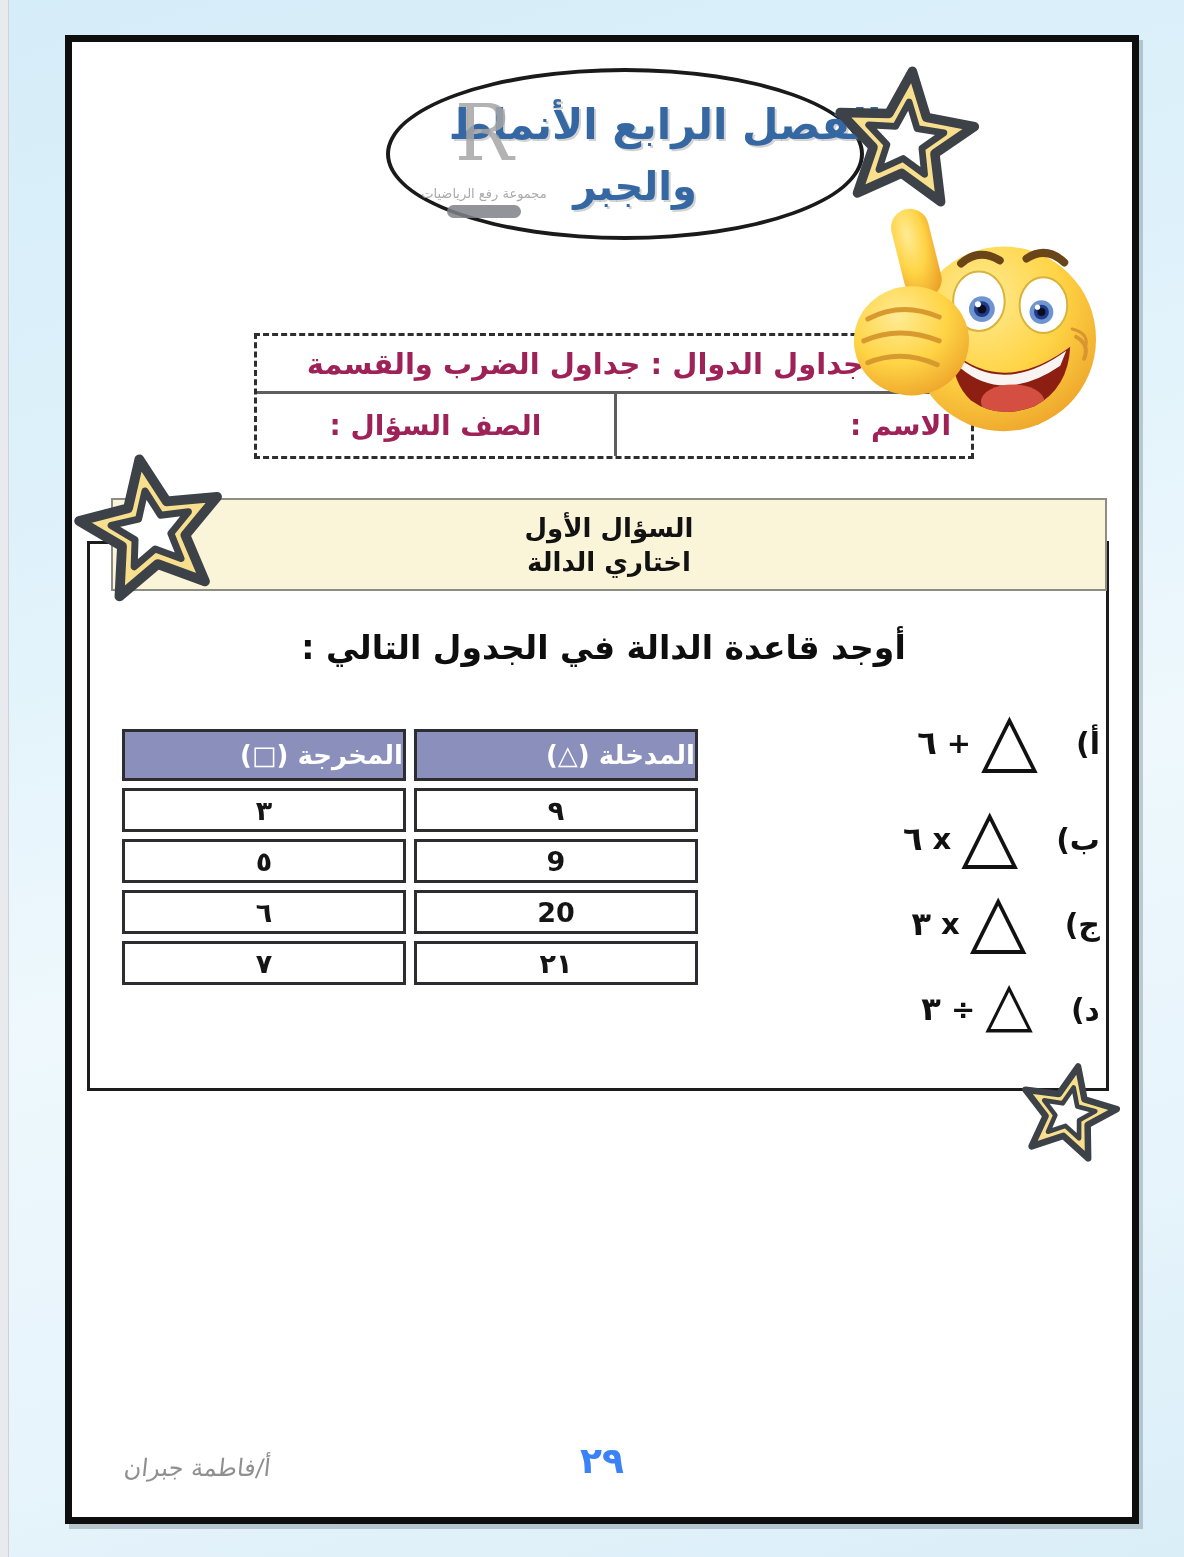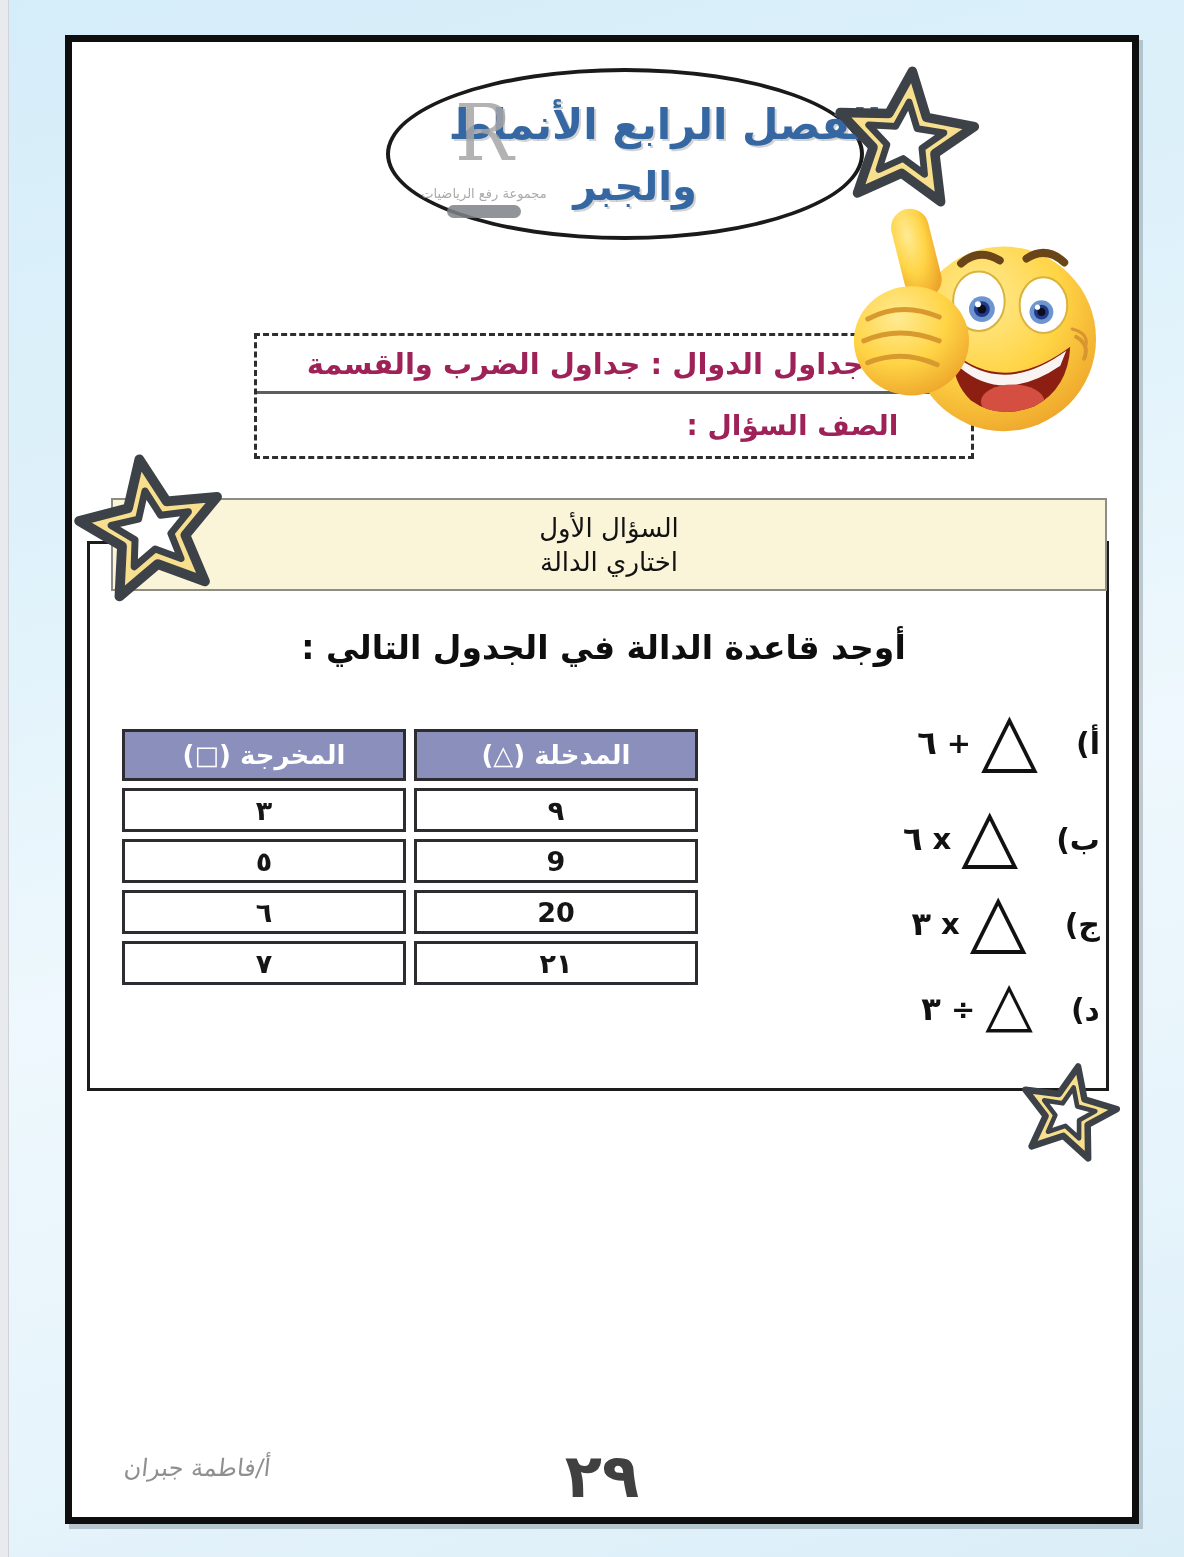--- a/index.html
+++ b/index.html
@@ -74,39 +74,39 @@
     width: 50%; display: flex; align-items: center; justify-content: center;
     color: #9e2158; font-weight: bold; font-size: 28px; direction: rtl;
   }
   
   .question-banner {
     position: absolute; left: 39px; top: 456px; width: 996px; height: 93px;
     background: #faf5d8; border: 2px solid #8e8d85; z-index: 20;
     display: flex; flex-direction: column; align-items: center; justify-content: center;
     gap: 4px;
   }
-  .banner-line { direction: rtl; color: #121212; font-weight: normal; font-size: 26px; }
+  .banner-line { direction: rtl; color: #121212; font-weight: bold; font-size: 26px; }
   
   .question-box {
     position: absolute; left: 15px; top: 499px; width: 1022px; height: 550px;
     border: 3px solid #1c1c1c; background: #ffffff; z-index: 5;
   }
   .question-prompt {
     position: absolute; left: 11px; right: 0; top: 84px; text-align: center;
     direction: rtl; color: #0e0e0e; font-weight: bold; font-size: 33px;
   }
   
   .function-table {
     position: absolute; left: 24px; top: 178px; width: 592px;
     border-collapse: separate; border-spacing: 8px 7px; table-layout: fixed;
     direction: rtl;
   }
   .function-table th {
     background: #8a8fbb; color: #ffffff; border: 3px solid #2c2c31;
-    font-size: 26px; font-weight: bold; height: 52px; text-align: center;
+    font-size: 26px; font-weight: bold; height: 52px; text-align: right;
   }
   .function-table td {
     background: #ffffff; border: 3px solid #2c2c31; color: #151515;
     font-size: 27px; font-weight: bold; height: 44px; text-align: center;
   }
   
   .option-row {
     position: absolute; left: 748px; width: 262px; height: 88px;
     display: flex; direction: rtl; align-items: center; justify-content: flex-start;
   }
@@ -115,21 +115,21 @@
   .option-c { top: 336px; }
   .option-d { top: 421px; }
   .opt-label { font-size: 30px; font-weight: bold; color: #111; margin-inline-end: 38px; direction: rtl; }
   .opt-shape { font-size: 74px; line-height: 0.85; color: #111; font-weight: normal; transform: translateY(-5px); }
   .option-d .opt-shape { font-size: 62px; }
   .opt-op { font-size: 29px; font-weight: bold; color: #111; margin: 0 10px; }
   .opt-val { font-size: 32px; font-weight: bold; color: #111; }
   
   .page-number {
     position: absolute; left: 0; right: 0; top: 1398px; text-align: center;
-    font-size: 61px; font-weight: bold; color: #404040;
+    font-size: 36px; font-weight: bold; color: #3b82f6;
   }
   .teacher-signature {
     position: absolute; left: 52px; top: 1412px; direction: rtl;
     font-size: 24px; color: #8f8f8f; transform: skewX(-6deg);
   }
   .hidden-defs { position: absolute; width: 0; height: 0; overflow: hidden; }
 </style>
 </head>
 <body>
 
@@ -206,20 +206,21 @@
       <rect x="58" y="8" width="38" height="92" rx="19" fill="url(#faceG)" transform="rotate(-14 77 54)"></rect>
       <ellipse cx="72" cy="142" rx="58" ry="55" fill="url(#faceG)"></ellipse>
       <path d="M28 120 q34 -18 72 -2" stroke="#d89a2e" stroke-width="5" fill="none" stroke-linecap="round"></path>
       <path d="M24 142 q36 -16 76 0" stroke="#d89a2e" stroke-width="5" fill="none" stroke-linecap="round"></path>
       <path d="M28 164 q34 -14 70 2" stroke="#d89a2e" stroke-width="5" fill="none" stroke-linecap="round"></path>
     </svg>
 
     <div class="lesson-box">
       <div class="lesson-title">٤-٧ جداول الدوال : جداول الضرب والقسمة</div>
       <div class="lesson-fields">
+        <div class="field-name">الاسم :</div>
         <div class="field-grade">الصف السؤال  :</div>
       </div>
     </div>
 
     <div class="question-banner">
       <span class="banner-line">السؤال الأول</span>
       <span class="banner-line">اختاري الدالة</span>
     </div>
 
     <div class="question-box">

